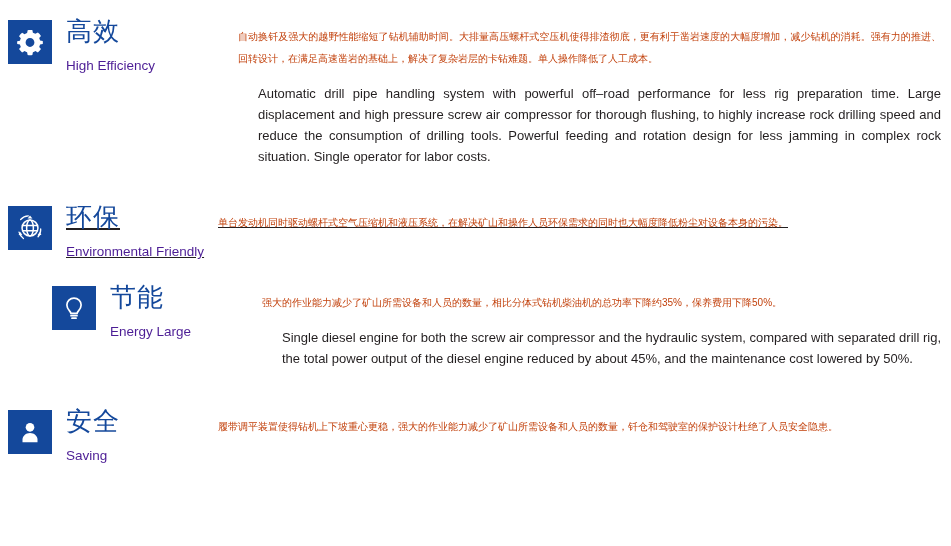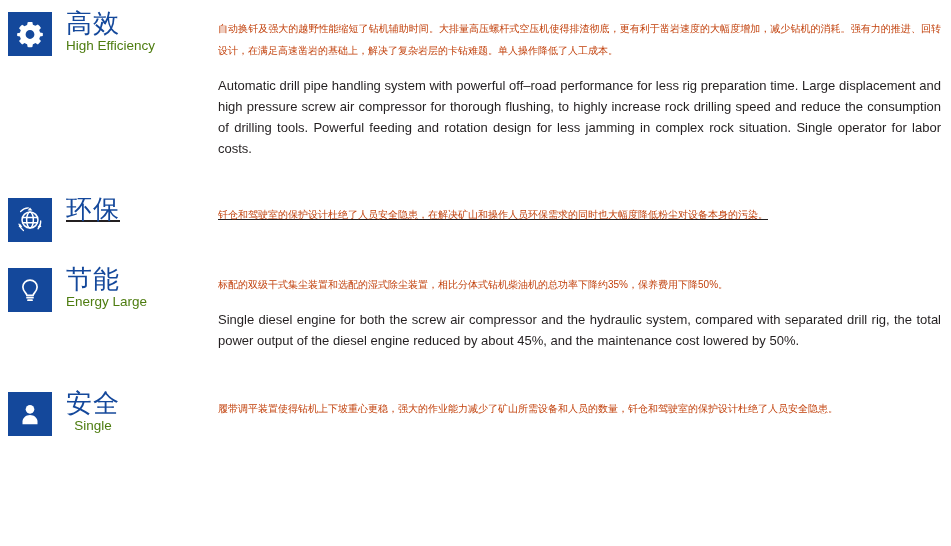--- a/index.html
+++ b/index.html
@@ -54,49 +54,49 @@
   .title-cn {
     font-size: 26px;
     line-height: 30px;
     color: #14489b;
     font-weight: normal;
     letter-spacing: 1px;
   }
   .title-en {
     font-size: 13.5px;
     line-height: 16px;
-    color: #4d7c0f;
-    margin-top: 0;
+    color: #4c1d95;
+    margin-top: 12px;
     max-width: 140px;
-    text-align: center;
   }
   .feature-right {
     flex: 1 1 auto;
     padding-right: 10px;
     box-sizing: border-box;
   }
   .para-cn {
     font-size: 10px;
     line-height: 22px;
     color: #c2410c;
     text-align: justify;
     letter-spacing: 0px;
   }
   .para-en {
     font-size: 13px;
     line-height: 21px;
     color: #231f20;
     text-align: justify;
     margin-top: 13px;
+    margin-left: 20px;
   }
 
   
-  #feature-0 { padding-top: 8px; }
+  #feature-0 { padding-top: 16px; gap: 20px; }
   #feature-1 { padding-top: 22px; text-decoration: underline; }
-  #feature-2 { padding-top: 22px; }
+  #feature-2 { padding-top: 22px; padding-left: 44px; }
   #feature-3 { padding-top: 24px; }
 </style>
 </head>
 <body>
 
 <div class="page">
 
   <section class="feature" id="feature-0">
     <div class="feature-left">
       <div class="icon-box">
@@ -133,62 +133,63 @@
           </g>
           <g fill="none" stroke="#ffffff" stroke-width="1.4" stroke-linecap="round">
             <path d="M6.0 7.0 A12 12 0 0 1 14.2 3.1"></path>
             <path d="M27.4 17.0 A12 12 0 0 1 24.6 25.3"></path>
             <path d="M9.0 27.2 A12 12 0 0 1 4.3 20.4"></path>
           </g>
         </svg>
       </div>
       <div class="titles">
         <div class="title-cn">环保</div>
+        <div class="title-en">Environmental Friendly</div>
       </div>
     </div>
     <div class="feature-right">
-      <p class="para-cn">钎仓和驾驶室的保护设计杜绝了人员安全隐患，在解决矿山和操作人员环保需求的同时也大幅度降低粉尘对设备本身的污染。</p>
+      <p class="para-cn">单台发动机同时驱动螺杆式空气压缩机和液压系统，在解决矿山和操作人员环保需求的同时也大幅度降低粉尘对设备本身的污染。</p>
     </div>
   </section>
 
   <section class="feature" id="feature-2">
     <div class="feature-left">
       <div class="icon-box">
         <svg width="30" height="30" viewBox="0 0 32 32" aria-hidden="true">
           <g fill="none" stroke="#ffffff" stroke-width="1.8" stroke-linecap="round">
             <path d="M16 5.5c-4.3 0-7.6 3.3-7.6 7.4 0 2.7 1.4 4.6 2.8 6.1 0.9 1 1.4 1.8 1.5 2.8h6.6c0.1-1 0.6-1.8 1.5-2.8 1.4-1.5 2.8-3.4 2.8-6.1C23.6 8.8 20.3 5.5 16 5.5z"></path>
             <path d="M12.8 24.2h6.4"></path>
             <path d="M13.8 26.8h4.4"></path>
           </g>
         </svg>
       </div>
       <div class="titles">
         <div class="title-cn">节能</div>
         <div class="title-en">Energy Large</div>
       </div>
     </div>
     <div class="feature-right">
-      <p class="para-cn">标配的双级干式集尘装置和选配的湿式除尘装置，相比分体式钻机柴油机的总功率下降约35%，保养费用下降50%。</p>
+      <p class="para-cn">强大的作业能力减少了矿山所需设备和人员的数量，相比分体式钻机柴油机的总功率下降约35%，保养费用下降50%。</p>
       <p class="para-en">Single diesel engine for both the screw air compressor and the hydraulic system, compared with separated drill rig, the total power output of the diesel engine reduced by about 45%, and the maintenance cost lowered by 50%.</p>
     </div>
   </section>
 
   <section class="feature" id="feature-3">
     <div class="feature-left">
       <div class="icon-box">
         <svg width="30" height="30" viewBox="0 0 32 32" aria-hidden="true">
           <g fill="#ffffff">
             <circle cx="16" cy="11" r="4.6"></circle>
             <path d="M16 17c-4.4 0-8 3.1-8 7v3h16v-3c0-3.9-3.6-7-8-7z"></path>
           </g>
         </svg>
       </div>
       <div class="titles">
         <div class="title-cn">安全</div>
-        <div class="title-en">Single</div>
+        <div class="title-en">Saving</div>
       </div>
     </div>
     <div class="feature-right">
       <p class="para-cn">履带调平装置使得钻机上下坡重心更稳，强大的作业能力减少了矿山所需设备和人员的数量，钎仓和驾驶室的保护设计杜绝了人员安全隐患。</p>
 
     </div>
   </section>
 
 </div>
 

